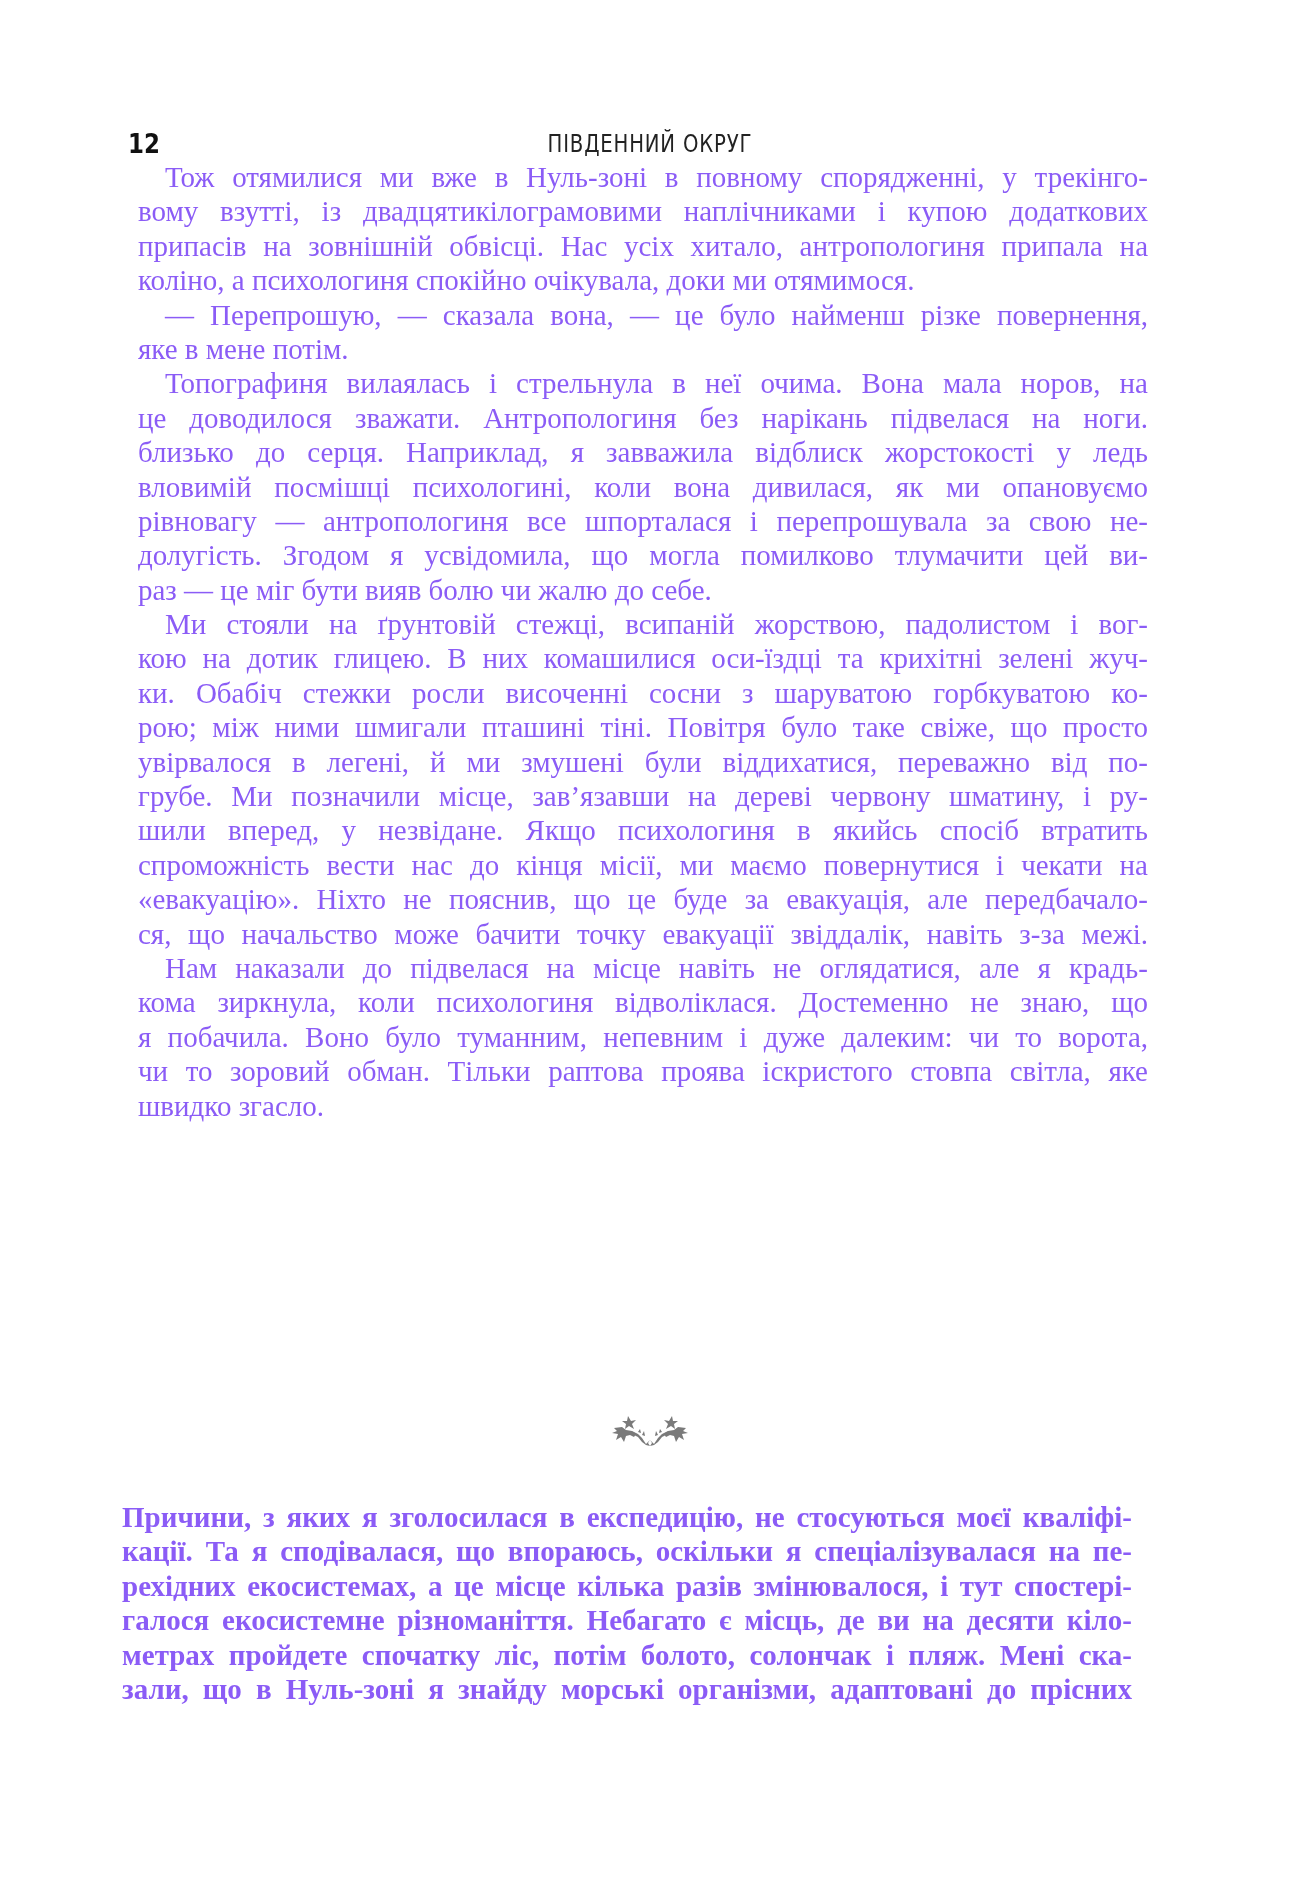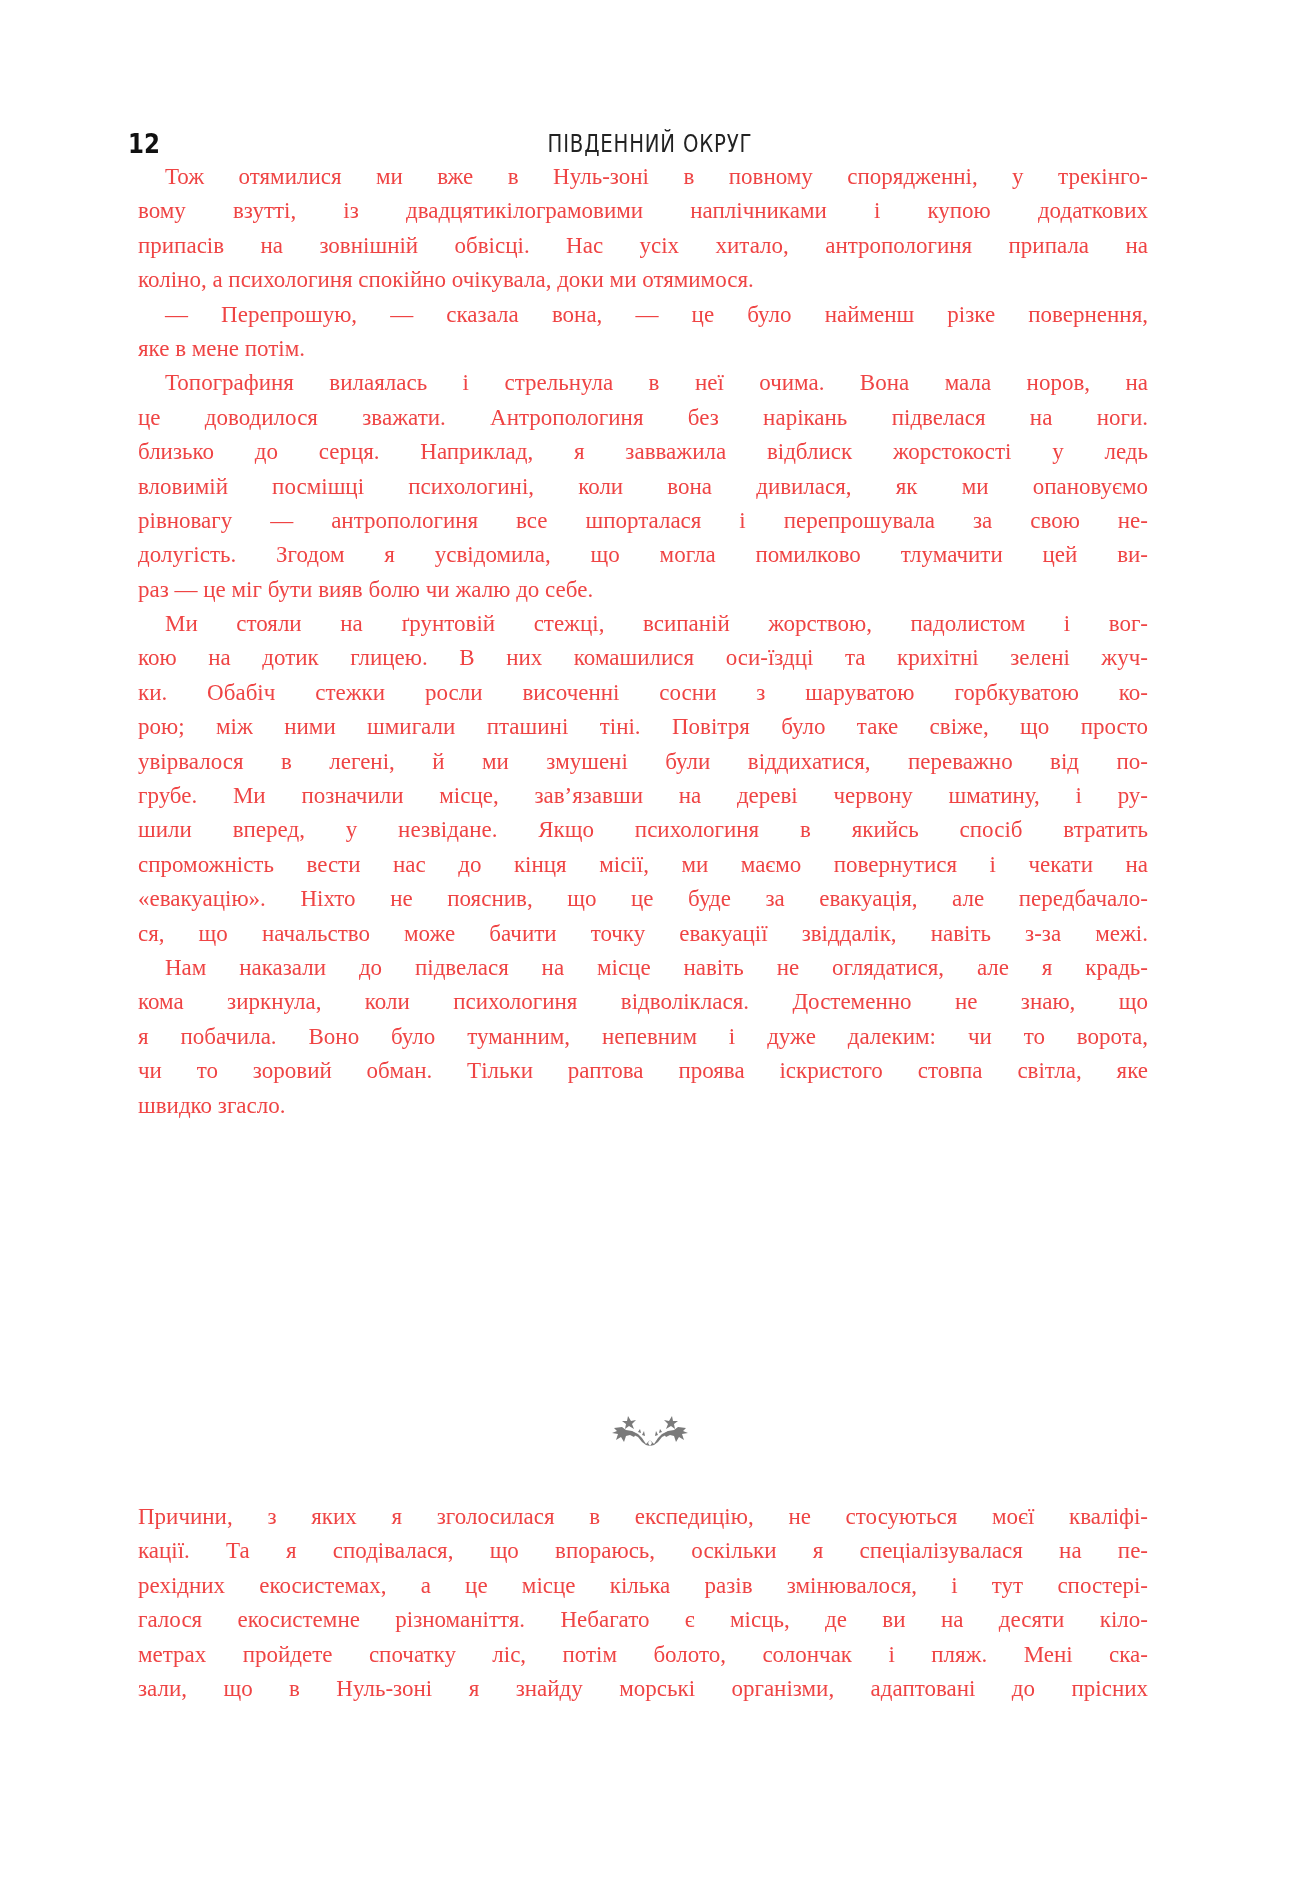--- a/index.html
+++ b/index.html
@@ -55,50 +55,51 @@
       transform-origin: center top;
     }
     .body-text {
       position: absolute;
       left: 138px;
       top: 160px;
       width: 1010px;
     }
     .line {
       font-family: "Liberation Serif", "DejaVu Serif", serif;
-      font-size: 23px;
+      font-size: 29px;
       line-height: 34.4px;
       height: 34.4px;
       white-space: nowrap;
       text-align: justify;
       text-align-last: justify;
-      color: #ef4444;
+      color: #8b5cf6;
       display: block;
     }
     .line.indent {
       padding-left: 27px;
     }
     .line.last {
       text-align-last: left;
     }
     .section-break {
       position: absolute;
       left: 0;
       width: 1300px;
       top: 1409px;
       height: 42px;
       display: flex;
       justify-content: center;
       align-items: center;
     }
     .body-text-2 {
       position: absolute;
-      left: 138px;
+      left: 122px;
       top: 1500px;
       width: 1010px;
+      font-weight: bold;
     }
   </style>
 </head>
 <body>
 
 <div class="page">
 
   <div class="running-head">
     <span class="page-number">12</span>
     <span class="running-title">ПІВДЕННИЙ ОКРУГ</span>

